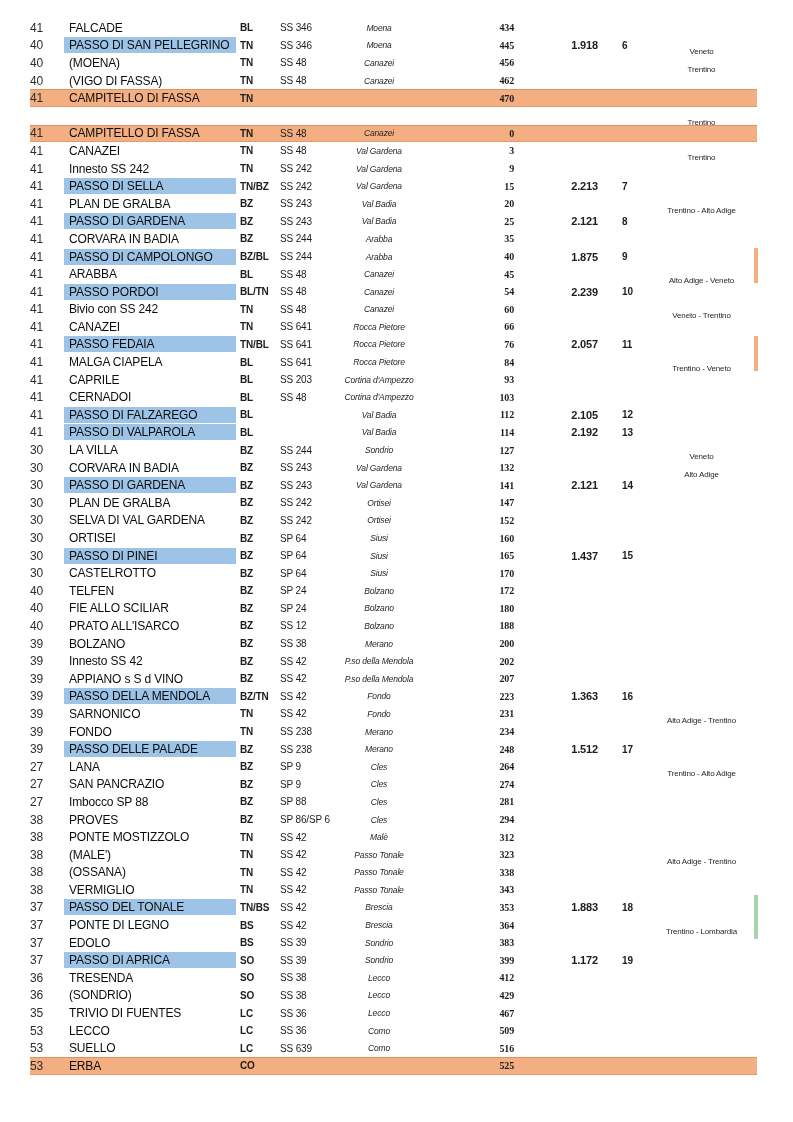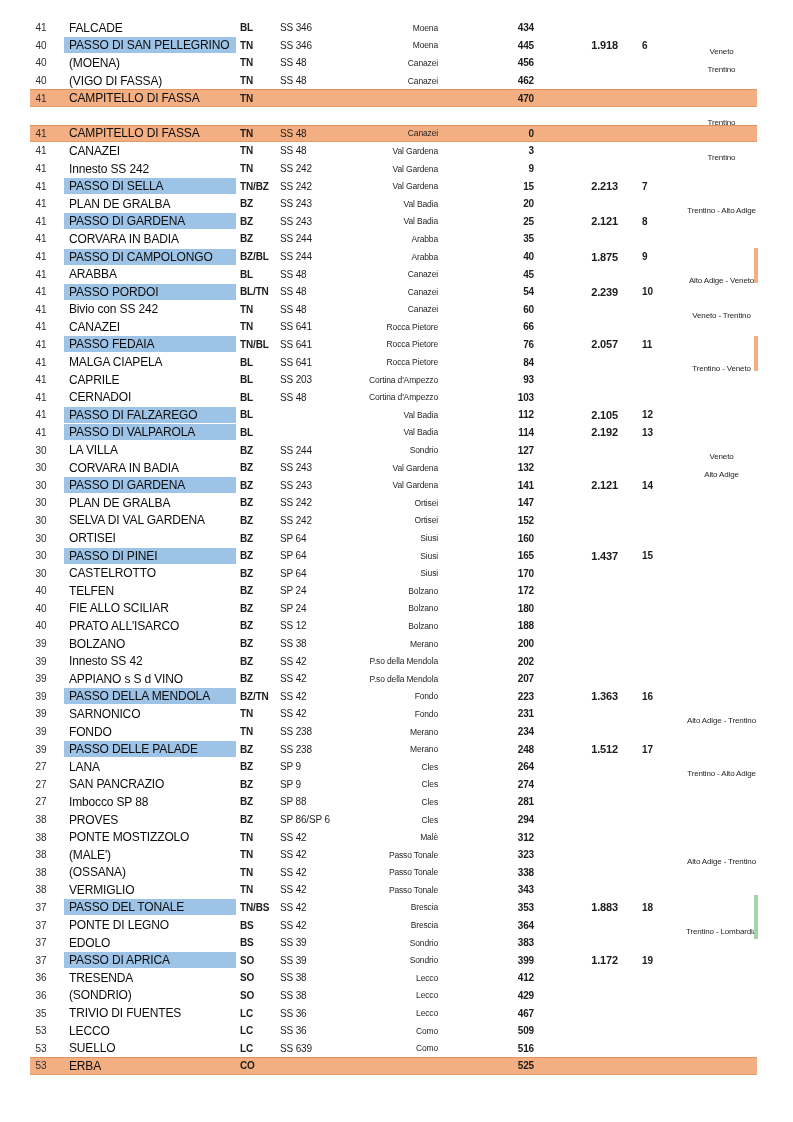--- a/index.html
+++ b/index.html
@@ -7,29 +7,29 @@
     position:relative;width:793px;height:1122px;background:#ffffff;
     font-family:"Liberation Sans", sans-serif;overflow:hidden;
     -webkit-font-smoothing:antialiased;
   }
   .table{position:absolute;left:30px;top:19px;width:727px;}
   .row{position:relative;display:flex;height:17.6px;align-items:center;}
   .row.orange{background:#F3AF81;
     box-shadow:inset 0 1px 0 rgba(199,110,50,.45), inset 0 -1px 0 rgba(199,110,50,.30);}
   .row.spacer{background:transparent;}
   .c{flex:none;white-space:nowrap;overflow:visible;color:#1d1d1d;letter-spacing:-0.15px;}
-  .num{width:26px;text-align:center;padding-right:4px;box-sizing:border-box;font-size:10px;color:#2e2e2e;}
+  .num{width:26px;text-align:left;padding-right:4px;box-sizing:border-box;font-size:12px;color:#2e2e2e;}
   .name{width:184px;}
   .name-box{display:flex;align-items:center;height:16px;margin-left:8px;width:172px;
     padding-left:5px;box-sizing:border-box;font-weight:normal;font-size:12px;color:#0d0d0d;}
   .name-box.blue{background:#9DC3E6;}
   .prov{width:40px;font-weight:bold;font-size:10px;}
   .road{width:60px;text-align:left;font-weight:normal;font-size:10px;}
-  .dir{width:78px;text-align:right;font-size:8.5px;color:#262626;margin-left:20px;}
-  .km{width:98px;text-align:right;font-weight:bold;font-size:10px;box-sizing:border-box;padding-right:2px;}
+  .dir{width:78px;text-align:center;font-style:italic;font-size:8.5px;color:#262626;}
+  .km{width:98px;text-align:right;font-weight:bold;font-size:10px;box-sizing:border-box;padding-right:2px;font-family:Liberation Serif, serif;}
   .elev{width:84px;text-align:right;font-weight:bold;font-size:11px;box-sizing:border-box;padding-right:2px;}
   .idx{width:46px;font-weight:bold;font-size:10px;box-sizing:border-box;padding-left:22px;}
   .region{width:111px;text-align:center;font-size:8px;color:#262626;margin-top:48px;}
   .tick{position:absolute;left:724px;width:4px;z-index:2;}
   .tick.orange{background:#F3AF81;top:0;height:35px;}
   .tick.green{background:#A8D4AC;top:-4px;height:44px;}
 </style>
 </head>
 <body>
 

